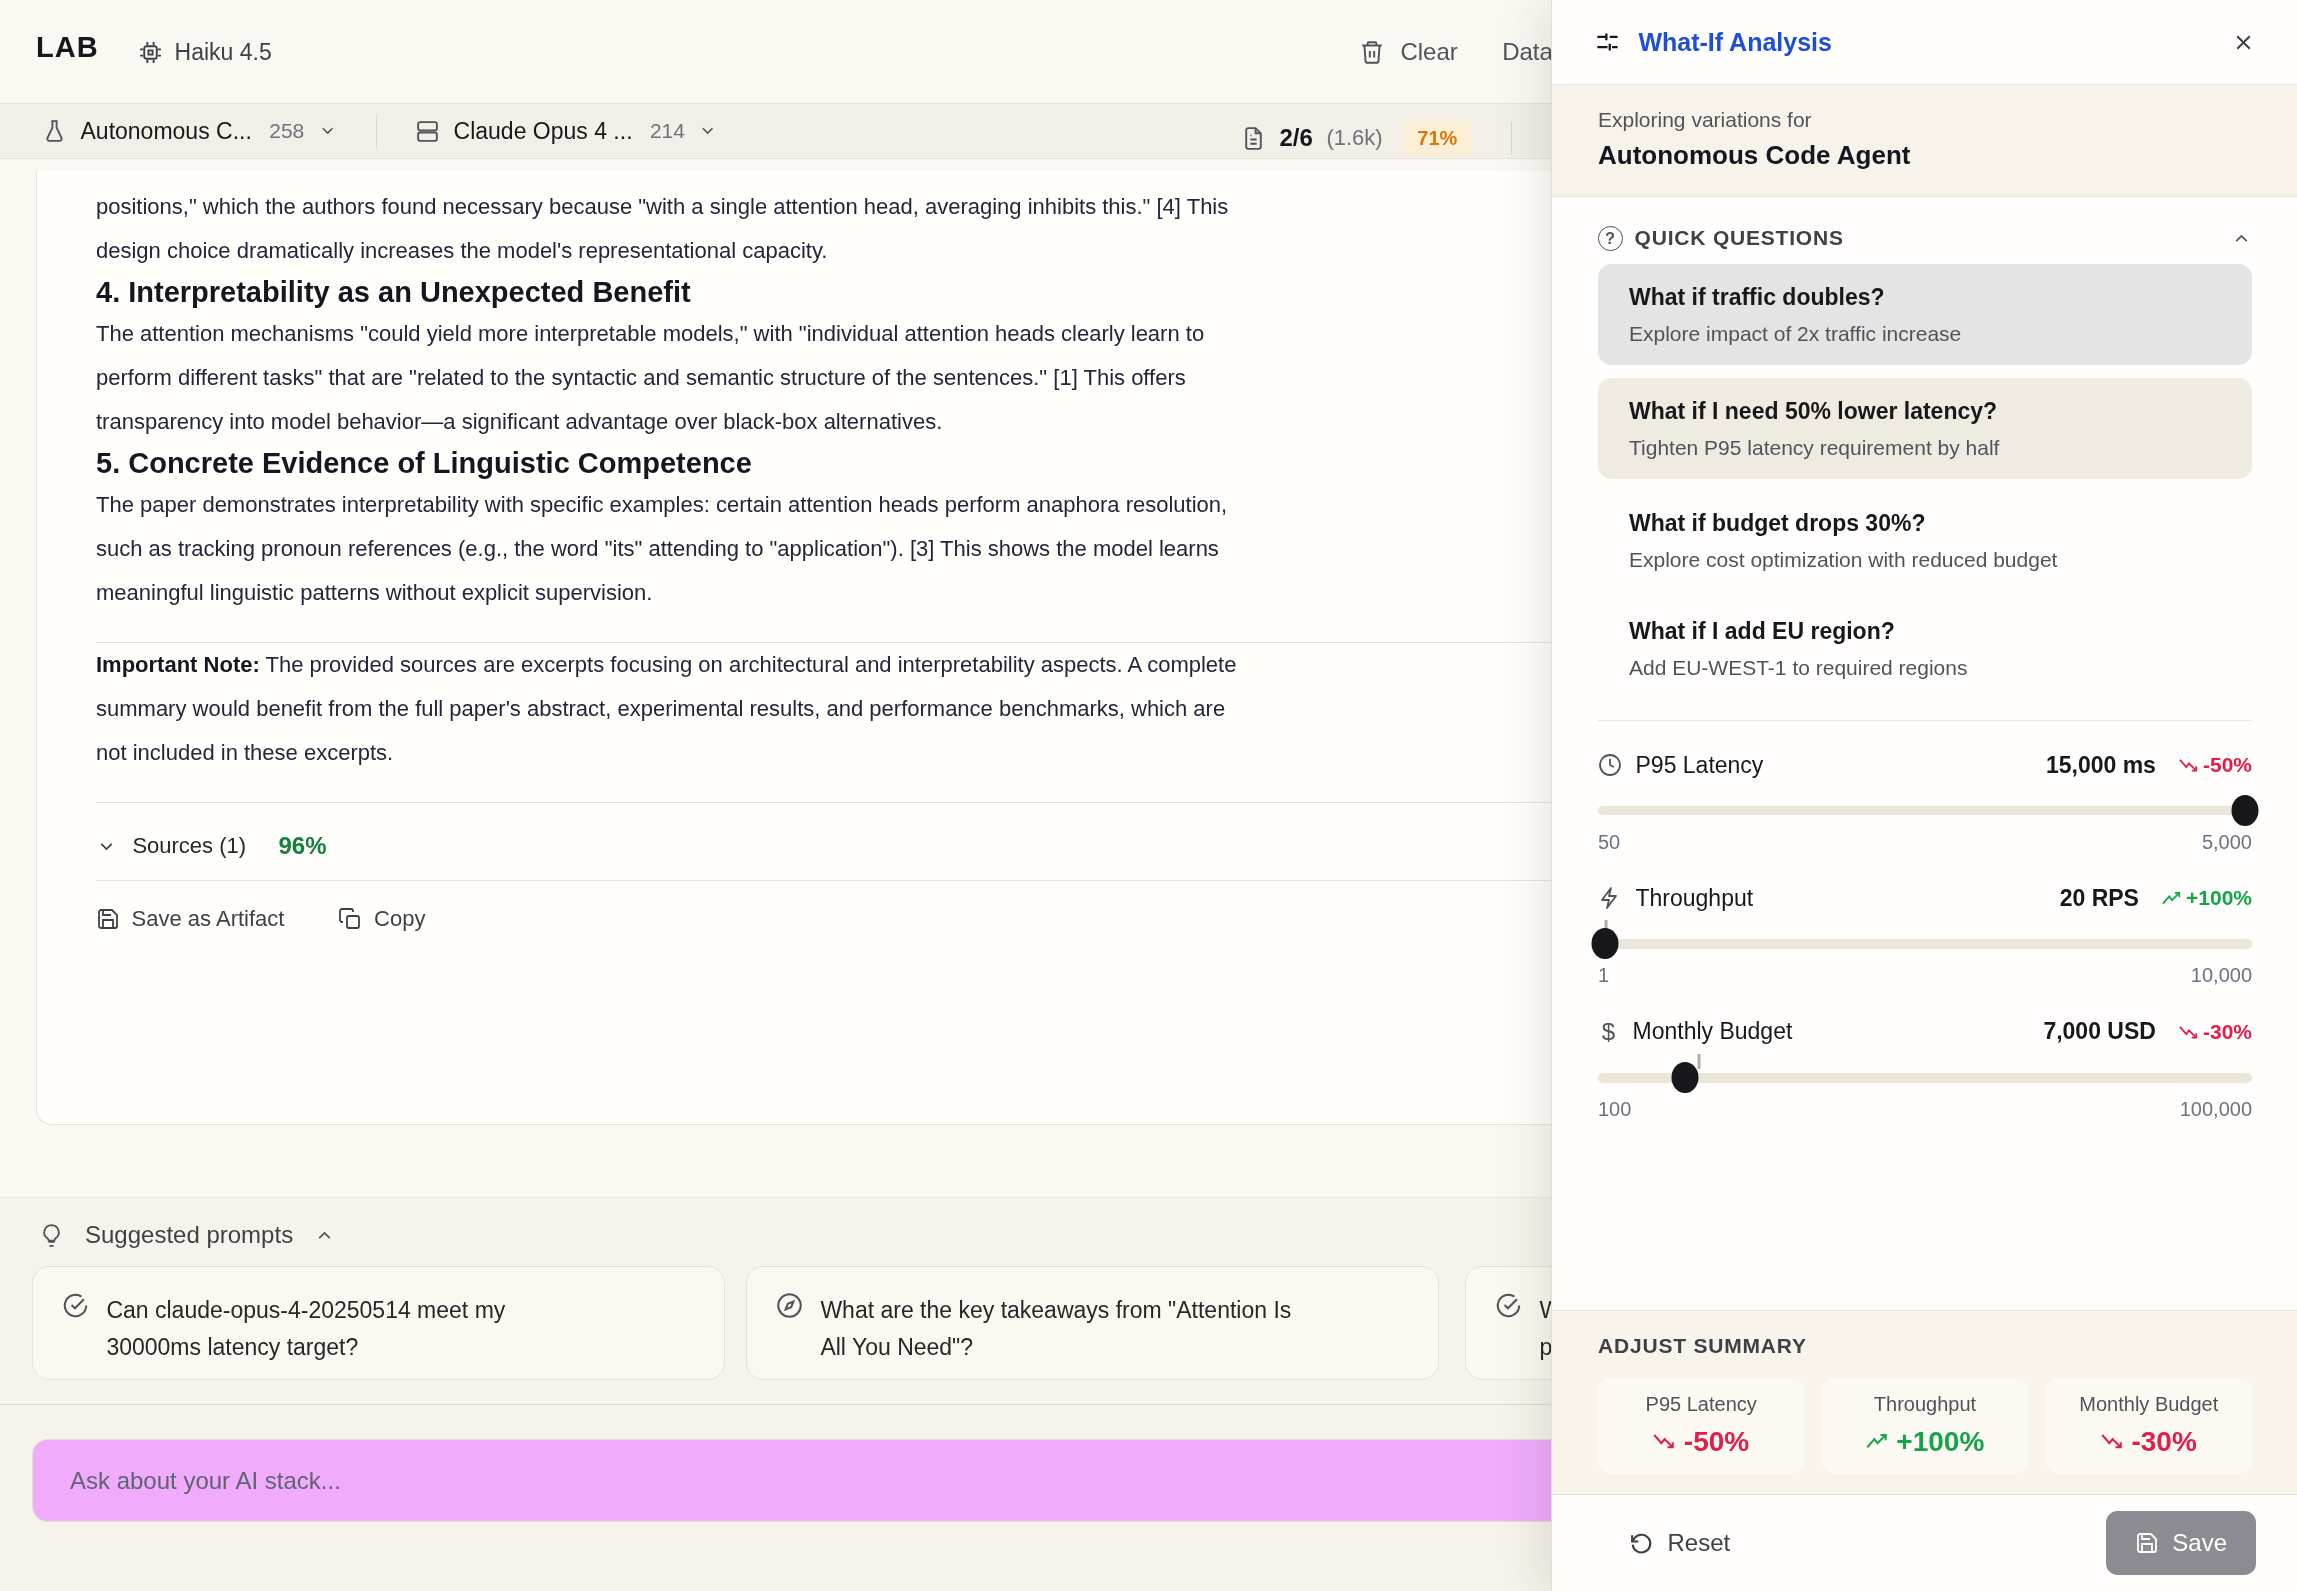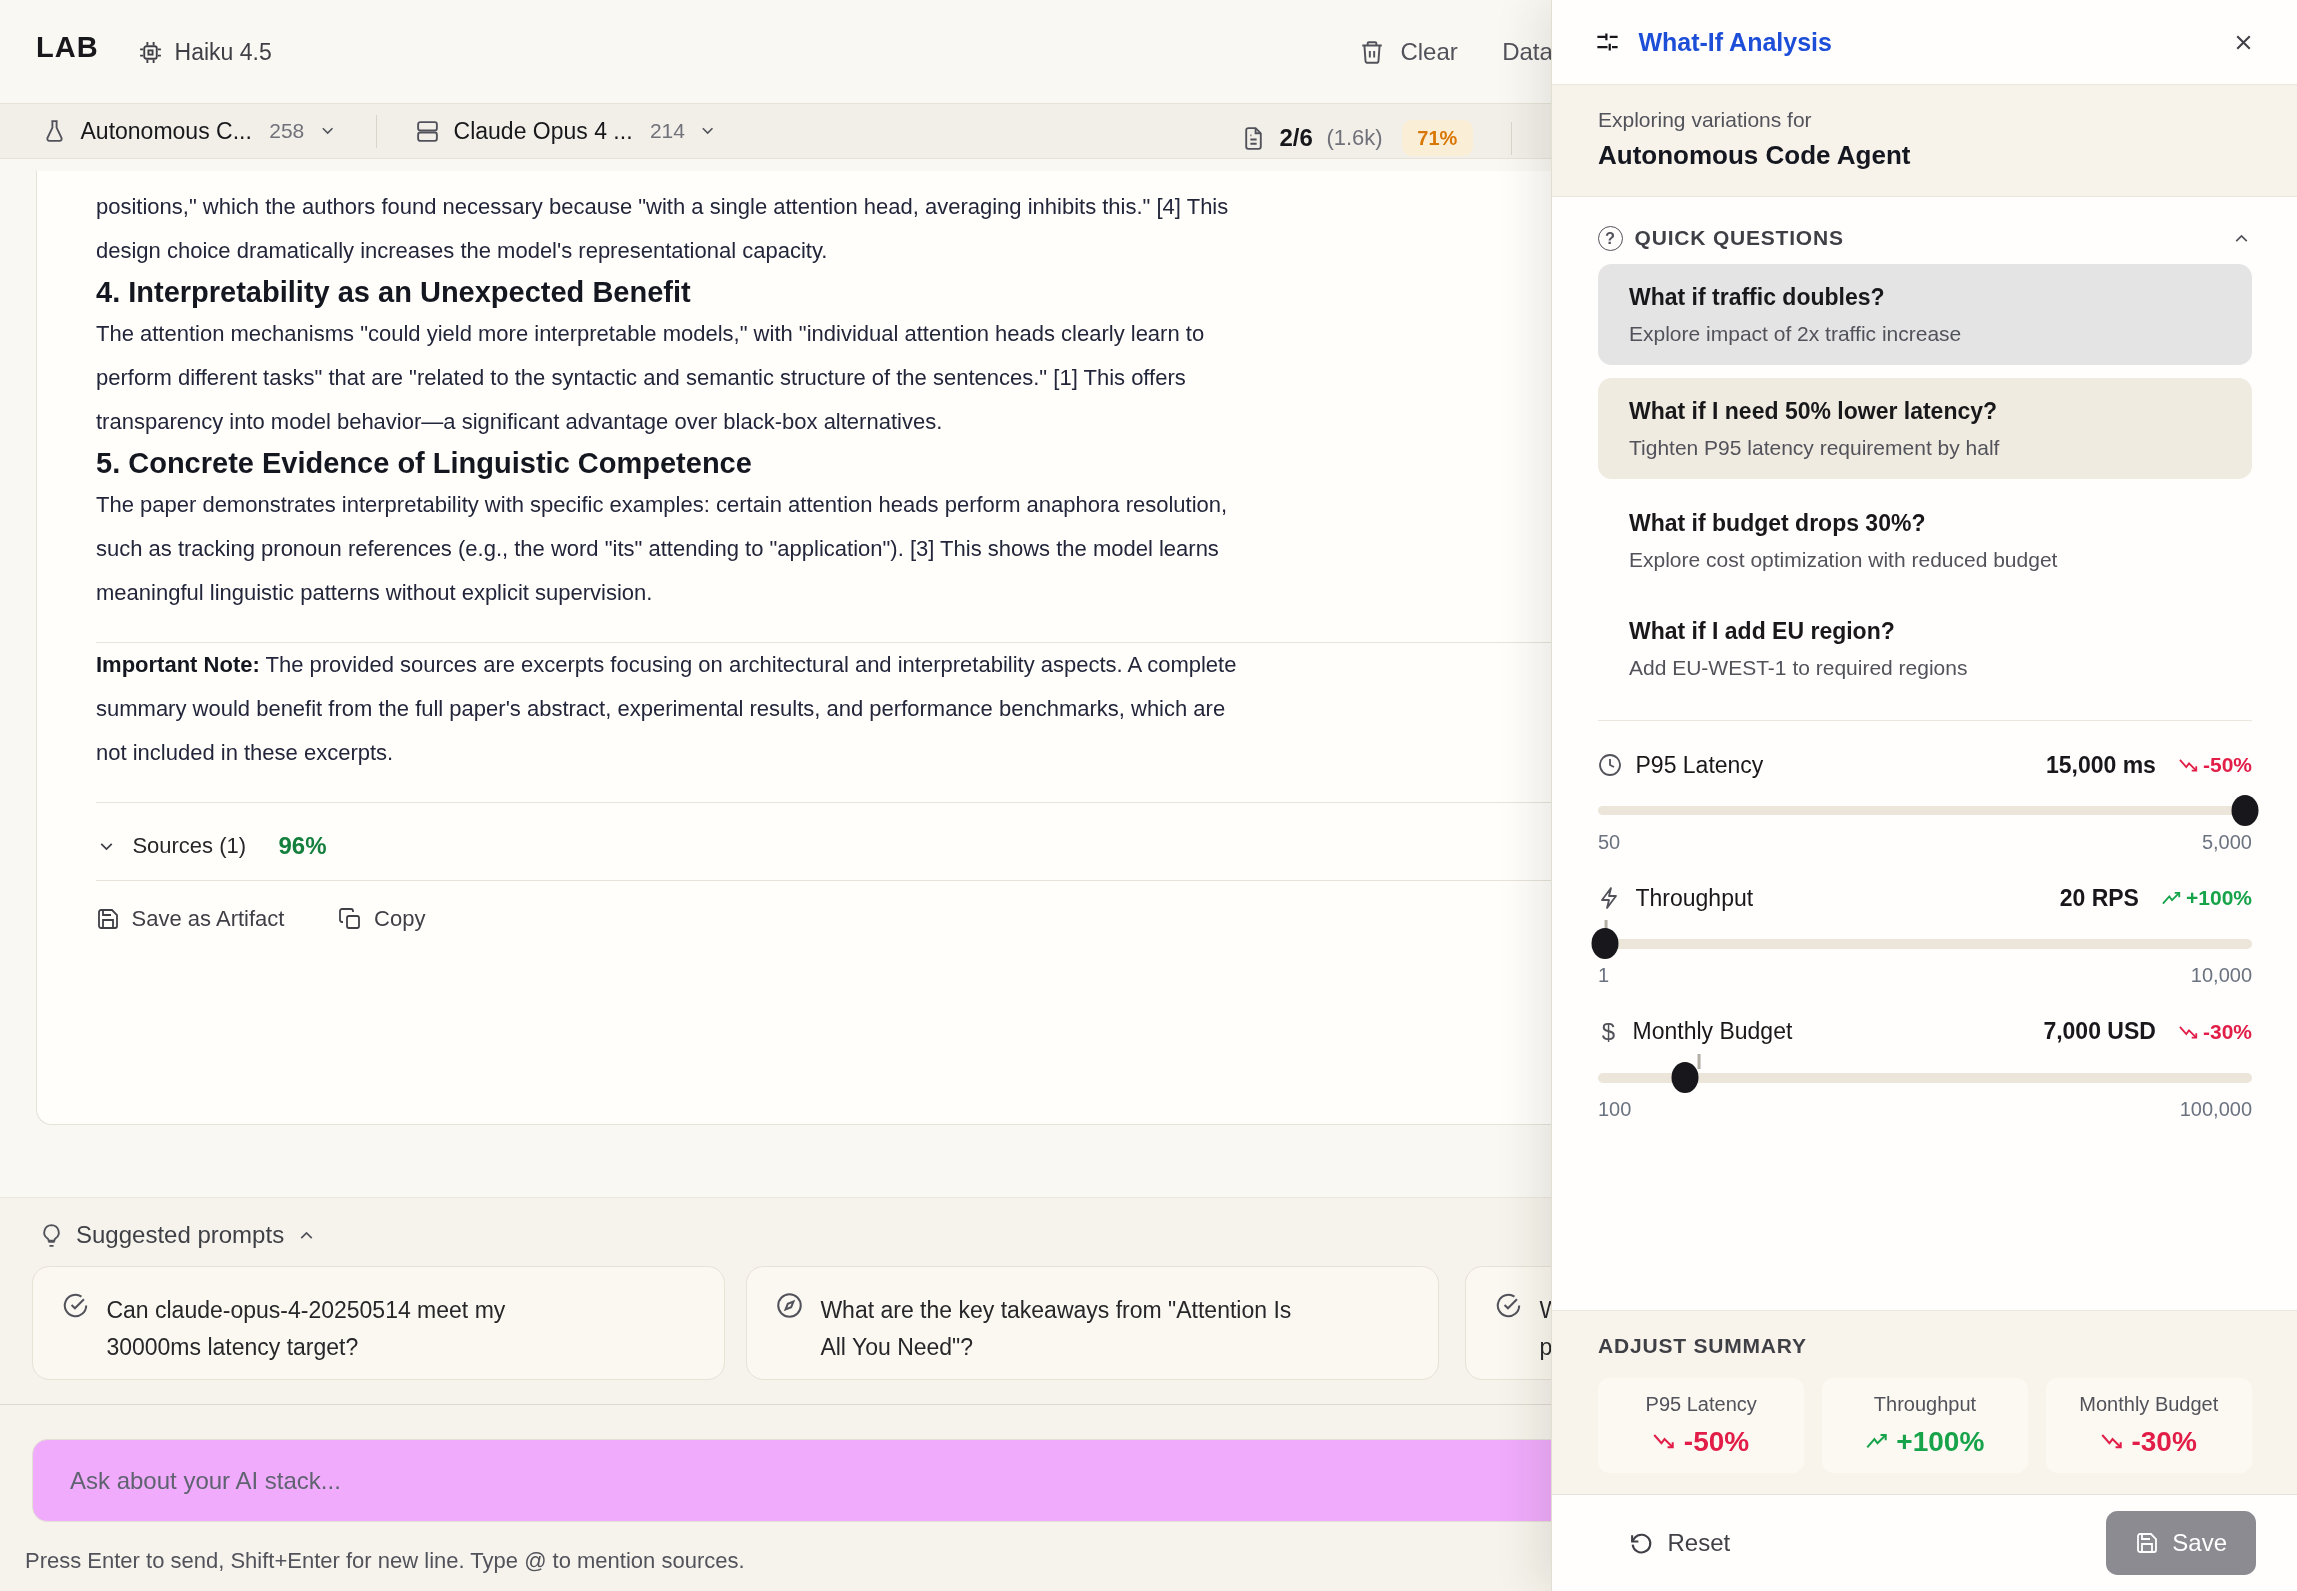--- a/index.html
+++ b/index.html
@@ -38,21 +38,21 @@
   .h-gap2{margin-top:33px;}
   .card hr{border:none;border-top:1px solid #e7e3d9;margin:27px 0 0 0;}
   .note b{color:#14171f;}
   .sources-row{display:flex;align-items:center;gap:15.4px;height:64px;margin-top:11.6px;color:#27272a;font-size:22px;}
   .sources-score{color:#15803d;font-size:24px;font-weight:700;margin-left:17px;}
   .actions-row{display:flex;align-items:center;gap:54px;padding-top:25px;margin-top:1.9px;border-top:1px solid #e7e3d9;color:#3f3f46;font-size:22px;}
   .action{display:flex;align-items:center;gap:11.6px;color:#3f3f46;}
 
   
   .dock{position:absolute;left:0;top:1197px;width:2298px;height:394px;background:#f6f3ec;border-top:1px solid #ebe7dc;}
-  .sugg-header{position:absolute;left:39px;top:23px;display:flex;align-items:center;gap:12px;color:#3f3f46;font-size:24px;}
+  .sugg-header{position:absolute;left:39px;top:23px;display:flex;align-items:center;gap:21px;color:#3f3f46;font-size:24px;}
   .prompt-card{position:absolute;top:68px;height:114px;background:#fbf8f1;border:1px solid #e7e2d6;border-radius:17.4px;
                display:flex;align-items:flex-start;gap:17.4px;padding:25px 29px;color:#27272a;font-size:23px;line-height:37px;}
   .prompt-card .txt{white-space:pre-line;}
   .pc1{left:32px;width:693px;}
   .pc2{left:746px;width:693px;}
   .pc3{left:1465px;width:693px;}
   .dock-div{position:absolute;left:0;top:206px;width:2298px;border-top:1px solid #ddd9cf;}
   .composer{position:absolute;left:32px;top:241px;width:1858px;height:83px;background:#f0abfc;border:1px solid #e3dfd5;
             border-radius:15.4px;display:flex;align-items:center;padding:0 35px;}
   .composer input{border:none;outline:none;background:transparent;width:100%;font-size:24px;color:#3f3f46;
@@ -277,21 +277,20 @@
       </span>
       <span class="txt">W
 p</span>
     </div>
 
     <div class="dock-div"></div>
 
     <div class="composer">
       <input type="text" placeholder="Ask about your AI stack..." style="">
     </div>
-    <div class="hint">Press Enter to send, Shift+Enter for new line. Type @ to mention sources.</div>
   </div>
 
   <div class="panel">
 
     <div class="panel-header">
       <span>
         <svg width="27" height="27" viewBox="0 0 24 24" fill="none" stroke="#17171c" stroke-width="2">
           <path d="M3 7h7M14 7h7M11 4v6"></path>
             <path d="M3 16h9M16 16h5M14 13v6"></path>
         </svg>

